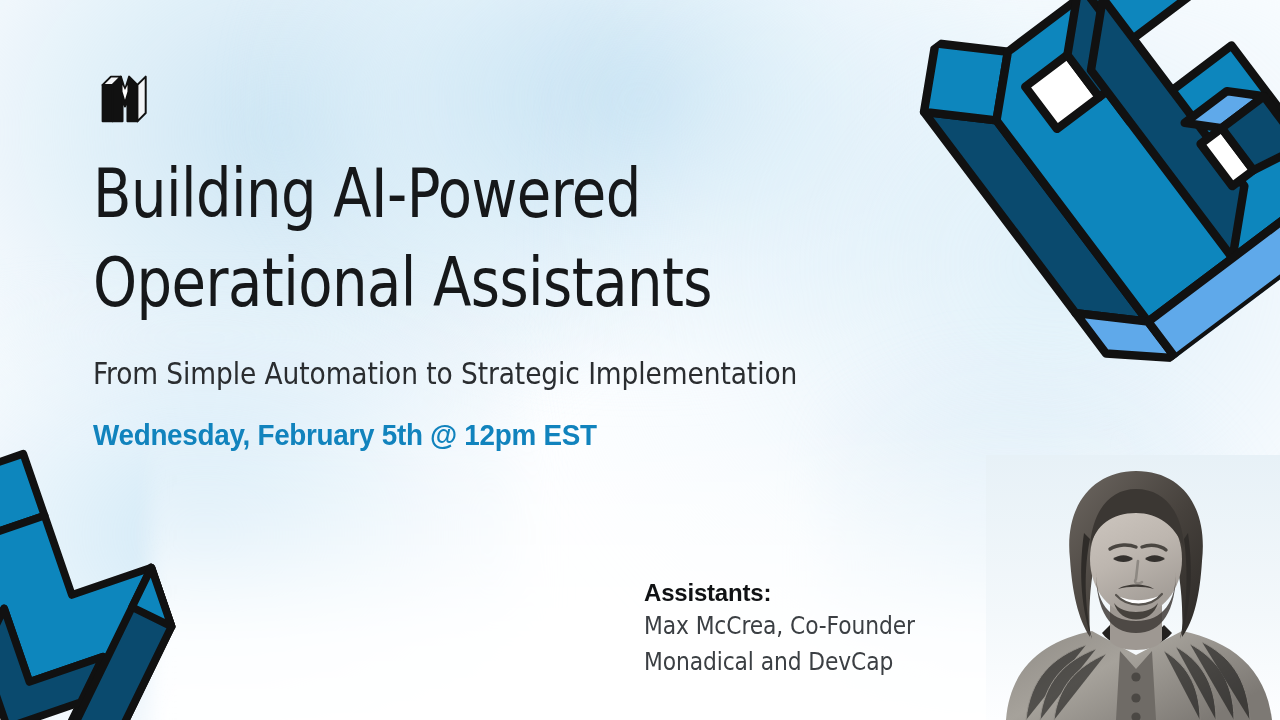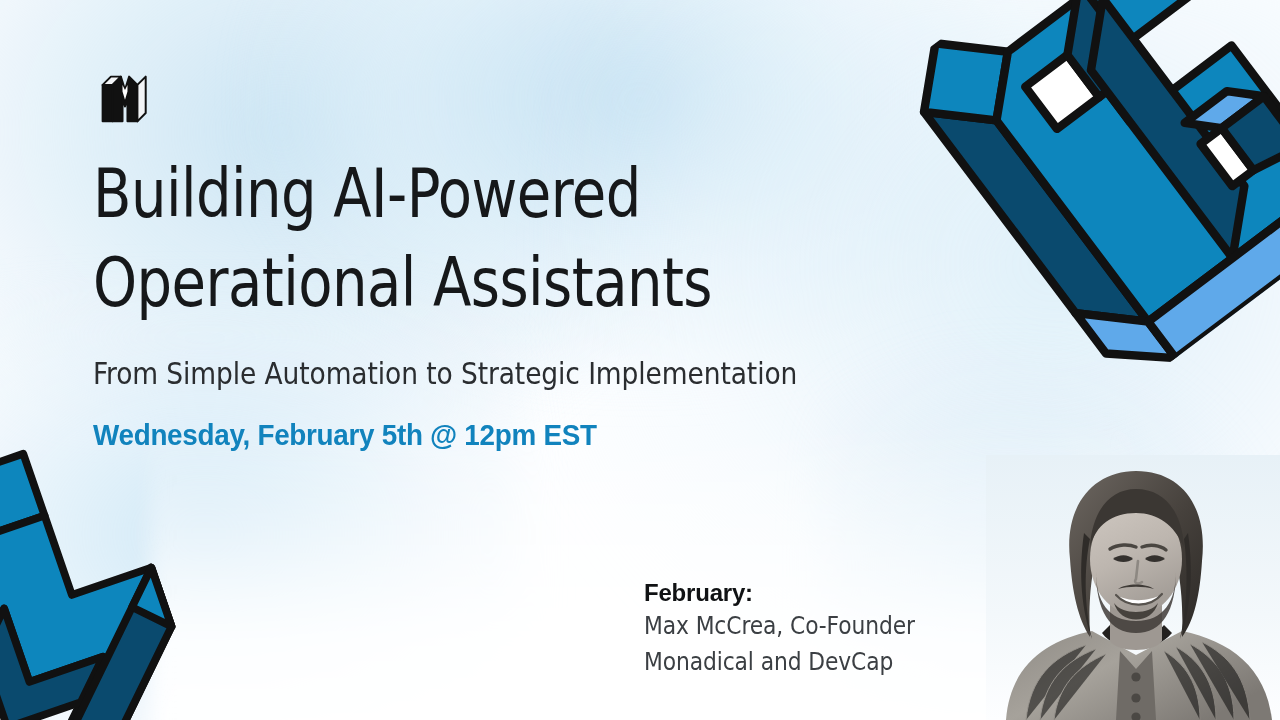--- a/index.html
+++ b/index.html
@@ -192,21 +192,21 @@
   </div>
 
   <div class="copy">
     <h1 class="headline">Building AI-Powered
 Operational Assistants</h1>
     <p class="subhead">From Simple Automation to Strategic Implementation</p>
     <p class="datetime">Wednesday, February 5th @ 12pm EST</p>
   </div>
 
   <div class="presenter">
-    <div class="presenter-label">February:</div>
+    <div class="presenter-label">Assistants:</div>
     <div class="presenter-line">Max McCrea, Co-Founder</div>
     <div class="presenter-line">Monadical and DevCap</div>
   </div>
 
   <div class="headshot">
     <svg viewBox="0 0 300 265" xmlns="http://www.w3.org/2000/svg">
       <defs>
         <linearGradient id="bgph" x1="0" y1="0" x2="0" y2="1">
           <stop offset="0%" stop-color="#e7f1f7"></stop>
           <stop offset="60%" stop-color="#f3f8fb"></stop>

